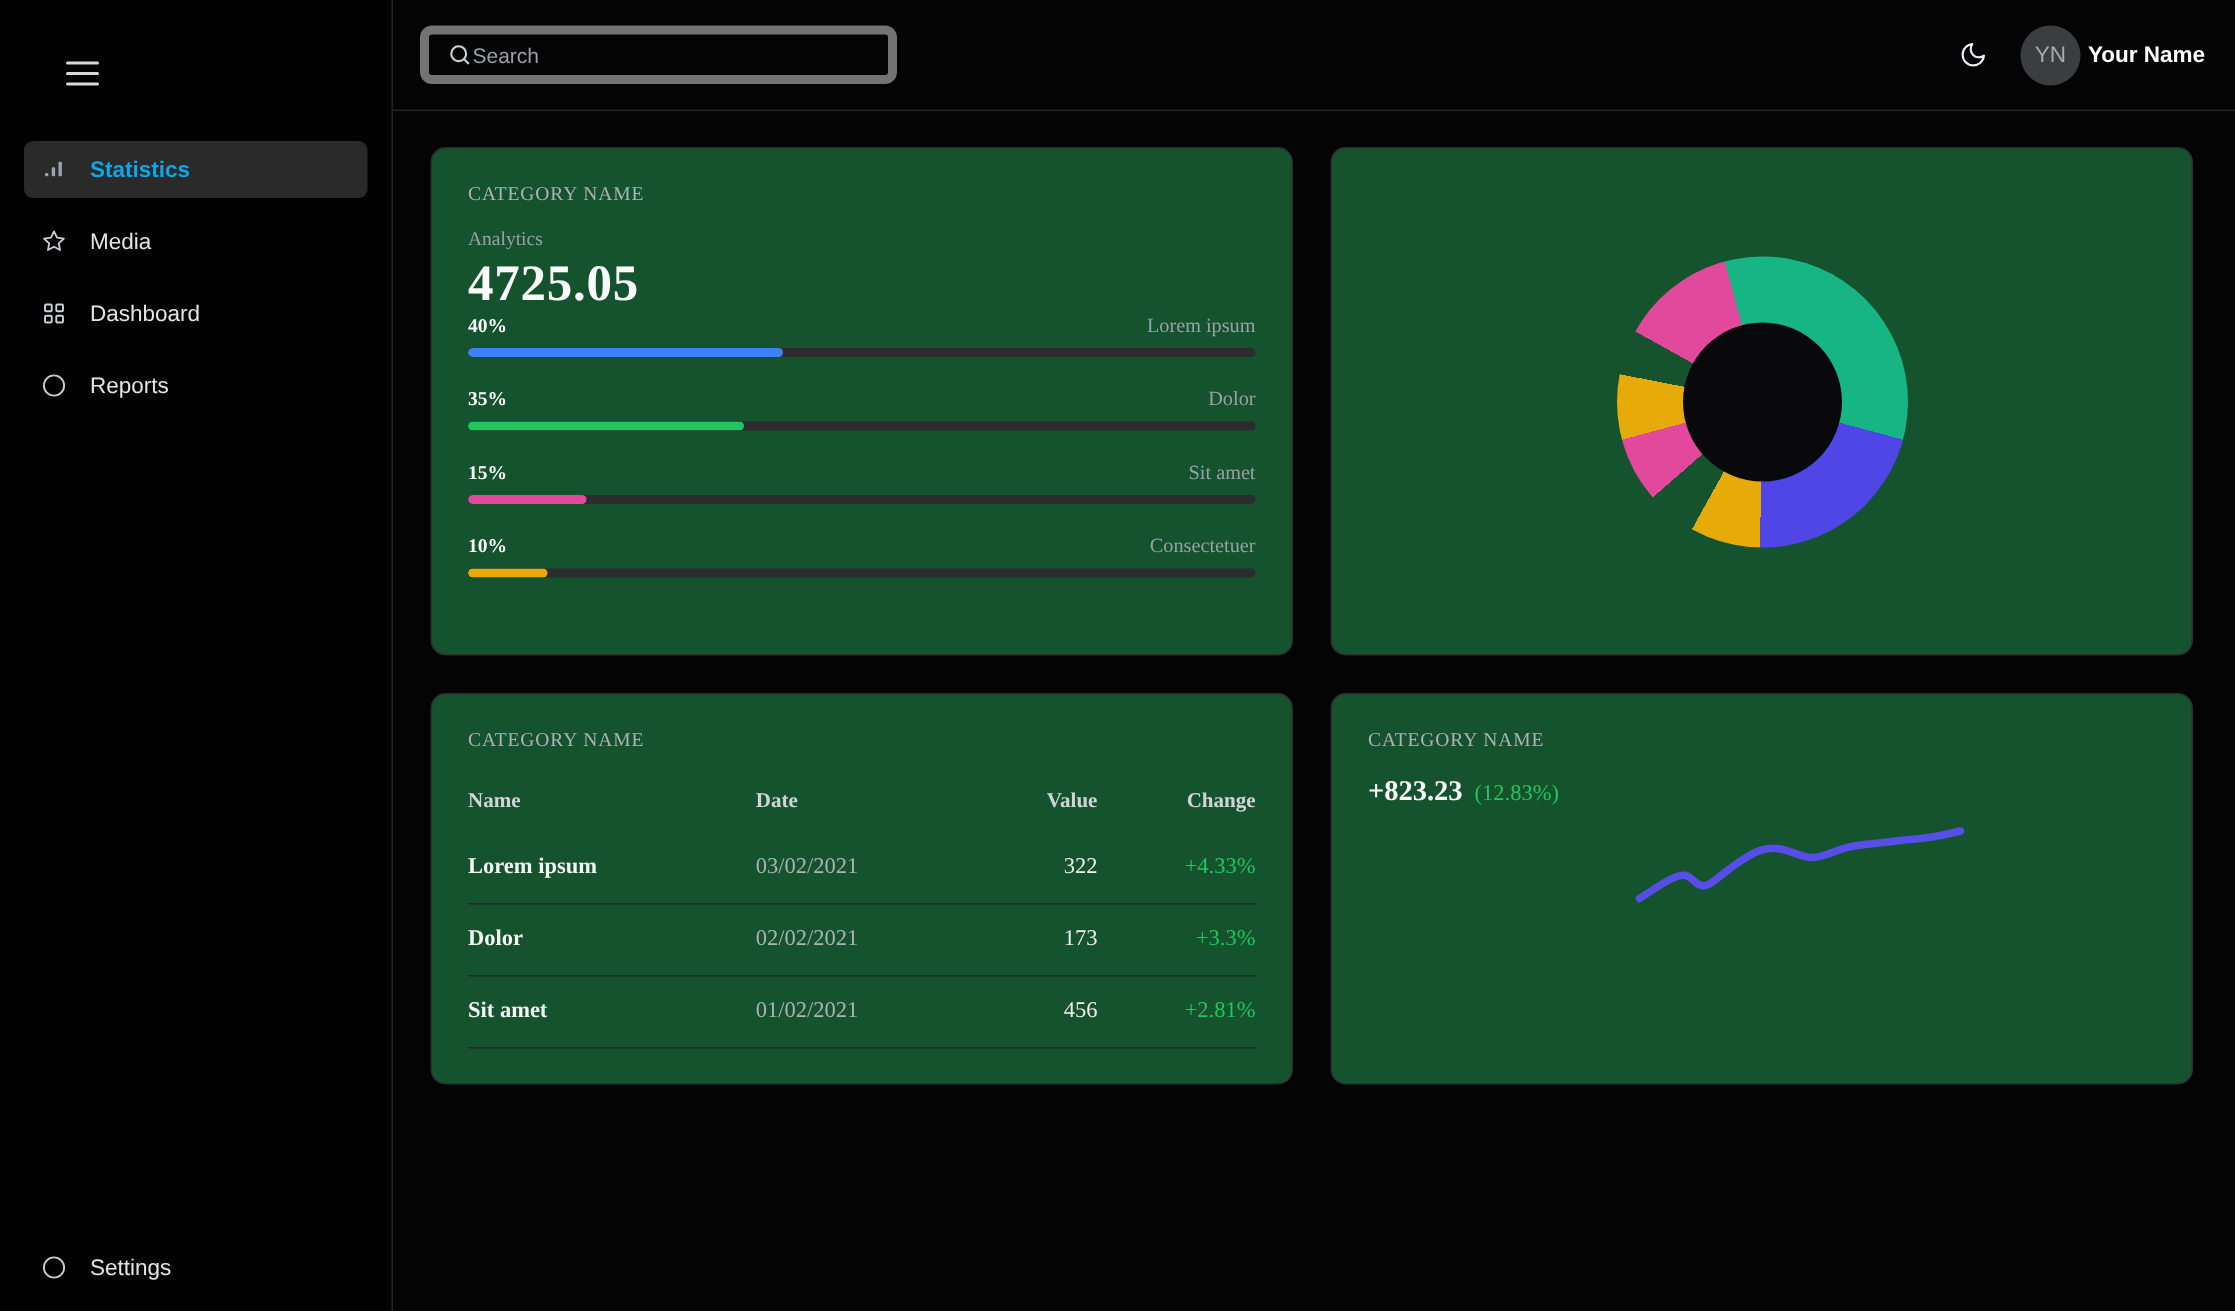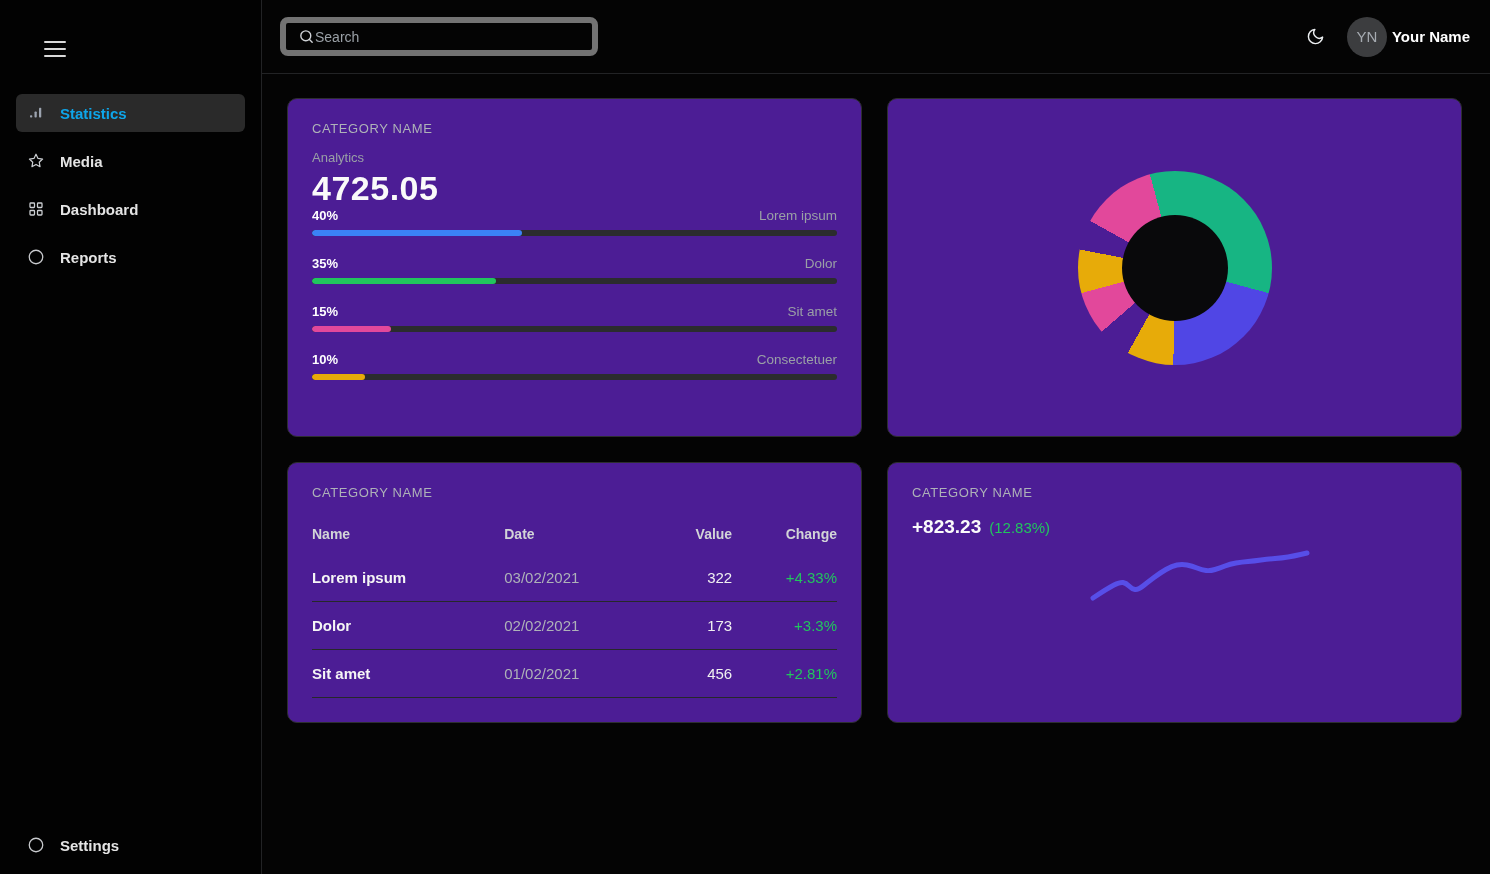--- a/index.html
+++ b/index.html
@@ -29,21 +29,21 @@
   .nav { flex: 1; padding: 28px 16px 0 16px; }
   .nav-group {
     display: flex; align-items: center; gap: 12px;
     padding: 10px 10px; margin-bottom: 8px; cursor: pointer;
     font-size: 15px; color: #ededed;
   }
   .nav-item {
     display: flex; align-items: center; gap: 14px;
     height: 38px; padding: 0 10px; margin-bottom: 10px;
     border-radius: 6px; cursor: pointer;
-    font-size: 15px; color: #e4e4e4; font-weight: bold;
+    font-size: 15px; color: #e4e4e4;
   }
   .nav-item.active { background: #2a2a2a; font-weight: bold; color: #0ea5e9; }
   .nav-item .ic { width: 20px; display: flex; justify-content: center; }
   .sidebar-footer { padding: 0 16px 0 16px; }
 
   
   .main { flex: 1; display: flex; flex-direction: column; }
   .topbar {
     height: 74px; flex: 0 0 74px;
     border-bottom: 1px solid #222325;
@@ -74,24 +74,25 @@
 
   
   .content {
     display: grid;
     grid-template-columns: 575px 575px;
     grid-template-rows: 339px 261px;
     gap: 25px;
     padding: 24px 28px 0 25px;
   }
   .card {
-    background: #4c1d95;
+    background: #14532d;
     border: 1px solid #2d2e30;
     border-radius: 10px;
     padding: 22px 24px;
+    font-family: Liberation Serif, serif;
   }
   .card-title {
     font-size: 13px; font-weight: normal; letter-spacing: 0.6px;
     color: #aeb2b8; text-transform: uppercase;
   }
 
   
   .stats-subtitle { font-size: 13px; color: #9aa0a6; margin-top: 14px; }
   .stats-total { font-size: 34px; font-weight: 800; color: #fafafa; margin-top: 4px; letter-spacing: 0.5px; }
   .bars { }

